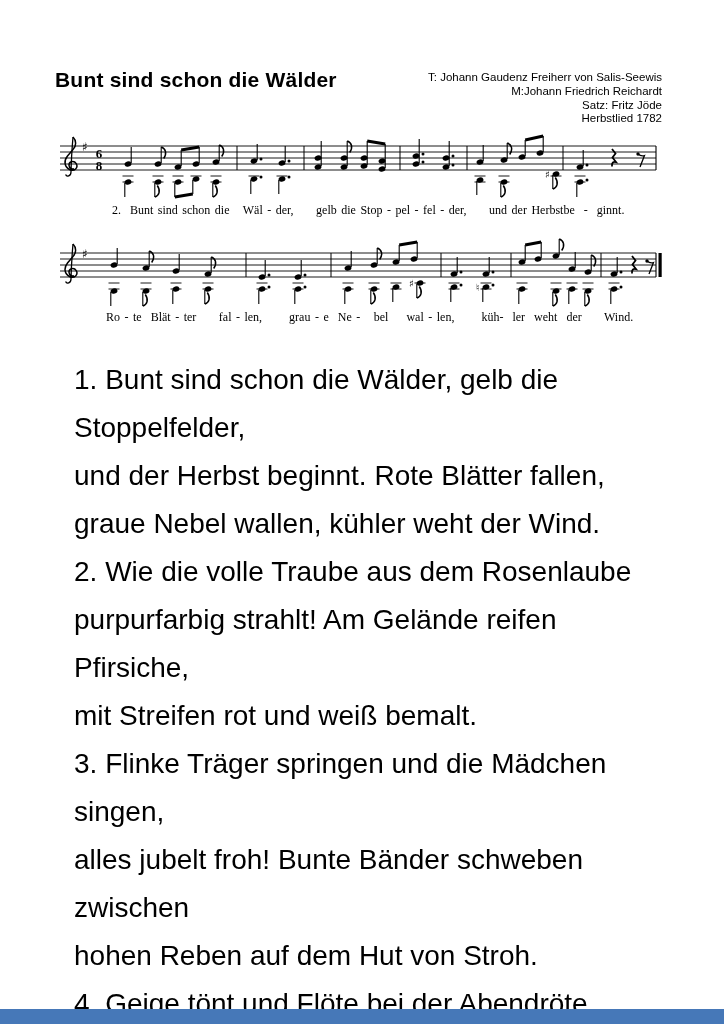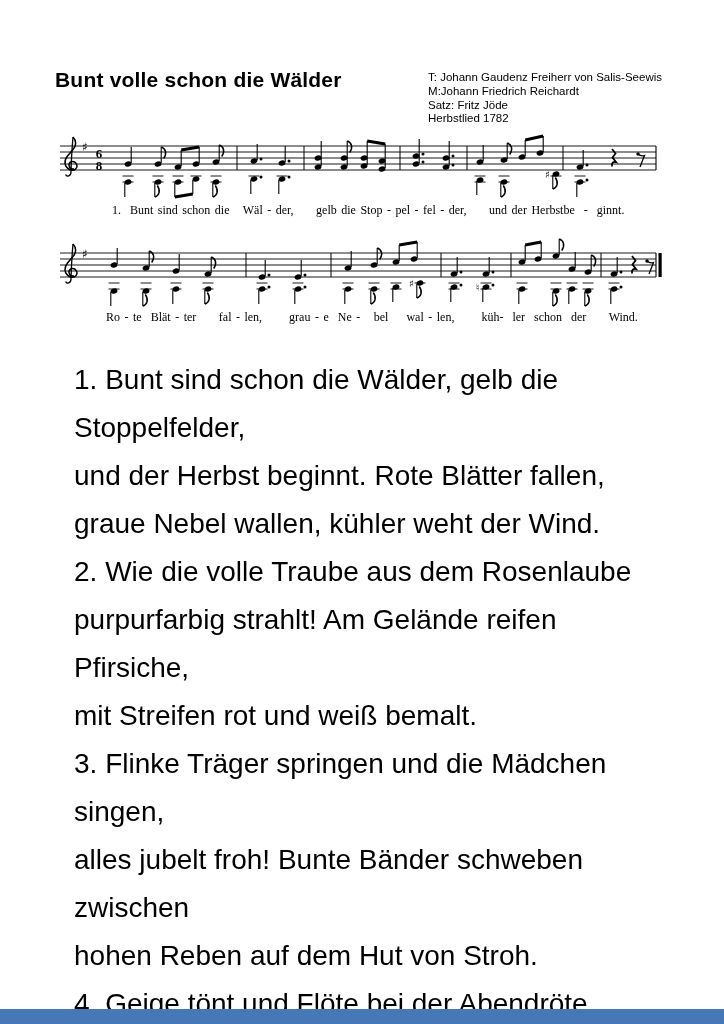--- a/index.html
+++ b/index.html
@@ -1,38 +1,38 @@
 <!DOCTYPE html>
 <html><head>
 <meta charset="utf-8">
 <style>
   html,body{margin:0;padding:0;background:#e9e9e9;}
   .page{position:relative;width:724px;height:1024px;background:#fff;overflow:hidden;
         font-family:"Liberation Sans",sans-serif;color:#000;}
   .song-title{position:absolute;left:55px;top:68px;font-size:21px;font-weight:bold;
               letter-spacing:.2px;white-space:pre;}
   .credits{position:absolute;top:71px;right:62px;font-size:11.5px;line-height:13.8px;
-           white-space:pre;margin-left:12px;}
+           text-align:right;white-space:pre;margin-left:12px;}
   .staff-svg{position:absolute;left:56px;display:block;}
   #staff1{top:130px;}
   #staff2{top:237px;}
   .staff-lyrics{position:absolute;font-family:"Liberation Serif",serif;font-size:12px;
                 white-space:pre;word-spacing:1.5px;color:#000;}
   #staff-lyrics-1{left:112px;top:203px;}
   #staff-lyrics-2{left:106px;top:310px;}
   .verses{position:absolute;left:74px;top:356px;width:645px;font-size:28px;
           line-height:48px;white-space:pre;letter-spacing:0;}
   .footer-bar{position:absolute;left:0;bottom:0;width:724px;height:15px;}
 </style>
 </head>
 <body>
 
 <div class="page">
 
-  <div class="song-title">Bunt volle schon die Wälder</div>
+  <div class="song-title">Bunt sind schon die Wälder</div>
 
   <div class="credits">T: Johann Gaudenz Freiherr von Salis-Seewis
 M:Johann Friedrich Reichardt
 Satz: Fritz Jöde
 Herbstlied 1782</div>
 
   <svg id="staff1" class="staff-svg" width="612" height="72" viewBox="0 -6 612 72">
       <line x1="4" y1="10" x2="600" y2="10" stroke="#000" stroke-width="0.9"></line>
       <line x1="4" y1="16" x2="600" y2="16" stroke="#000" stroke-width="0.9"></line>
       <line x1="4" y1="22" x2="600" y2="22" stroke="#000" stroke-width="0.9"></line>
@@ -152,21 +152,21 @@
       <line x1="518.5" y1="46" x2="529.5" y2="46" stroke="#000" stroke-width="0.9"></line>
       <line x1="125.2" y1="14" x2="143.2" y2="11" stroke="#000" stroke-width="3"></line>
       <line x1="311.2" y1="5" x2="329.2" y2="8" stroke="#000" stroke-width="3"></line>
       <line x1="469.2" y1="4" x2="487.2" y2="0" stroke="#000" stroke-width="3"></line>
       <line x1="118.8" y1="61" x2="136.8" y2="58" stroke="#000" stroke-width="3"></line>
       <path d="M 556 13 l 3.5 4.5 -3 4 3.5 4.5 q -4.5 -1 -4 4.5" fill="none" stroke="#000" stroke-width="1.8"></path>
       <circle cx="582" cy="18" r="1.7" fill="#000"></circle>
       <path d="M 582 18 q 3 2.5 6.5 1.5 l -4.5 11.5" fill="none" stroke="#000" stroke-width="1.3"></path>
     </svg>
 
-  <div id="staff-lyrics-1" class="staff-lyrics">1.  Bunt sind schon die   Wäl - der,     gelb die Stop - pel - fel - der,     und der Herbstbe  -  ginnt.</div>
+  <div id="staff-lyrics-1" class="staff-lyrics">2.  Bunt sind schon die   Wäl - der,     gelb die Stop - pel - fel - der,     und der Herbstbe  -  ginnt.</div>
 
   <svg id="staff2" class="staff-svg" width="612" height="72" viewBox="0 -6 612 72">
       <line x1="4" y1="10" x2="600" y2="10" stroke="#000" stroke-width="0.9"></line>
       <line x1="4" y1="16" x2="600" y2="16" stroke="#000" stroke-width="0.9"></line>
       <line x1="4" y1="22" x2="600" y2="22" stroke="#000" stroke-width="0.9"></line>
       <line x1="4" y1="28" x2="600" y2="28" stroke="#000" stroke-width="0.9"></line>
       <line x1="4" y1="34" x2="600" y2="34" stroke="#000" stroke-width="0.9"></line>
       <line x1="190" y1="10" x2="190" y2="34" stroke="#000" stroke-width="1"></line>
       <line x1="275" y1="10" x2="275" y2="34" stroke="#000" stroke-width="1"></line>
       <line x1="385" y1="10" x2="385" y2="34" stroke="#000" stroke-width="1"></line>
@@ -303,21 +303,21 @@
       <line x1="554.8" y1="47" x2="554.8" y2="61" stroke="#000" stroke-width="1.1"></line>
       <line x1="552.5" y1="40" x2="563.5" y2="40" stroke="#000" stroke-width="0.9"></line>
       <line x1="552.5" y1="46" x2="563.5" y2="46" stroke="#000" stroke-width="0.9"></line>
       <line x1="343.2" y1="2" x2="361.2" y2="-1" stroke="#000" stroke-width="3"></line>
       <line x1="469.2" y1="2" x2="485.2" y2="-1" stroke="#000" stroke-width="3"></line>
       <path d="M 576 13 l 3.5 4.5 -3 4 3.5 4.5 q -4.5 -1 -4 4.5" fill="none" stroke="#000" stroke-width="1.8"></path>
       <circle cx="591" cy="18" r="1.7" fill="#000"></circle>
       <path d="M 591 18 q 3 2.5 6.5 1.5 l -4.5 11.5" fill="none" stroke="#000" stroke-width="1.3"></path>
     </svg>
 
-  <div id="staff-lyrics-2" class="staff-lyrics">Ro - te  Blät - ter     fal - len,      grau - e  Ne -   bel    wal - len,      küh-  ler  schon  der     Wind.</div>
+  <div id="staff-lyrics-2" class="staff-lyrics">Ro - te  Blät - ter     fal - len,      grau - e  Ne -   bel    wal - len,      küh-  ler  weht  der     Wind.</div>
 
   <div class="verses">1. Bunt sind schon die Wälder, gelb die
 Stoppelfelder,
 und der Herbst beginnt. Rote Blätter fallen,
 graue Nebel wallen, kühler weht der Wind.
 2. Wie die volle Traube aus dem Rosenlaube
 purpurfarbig strahlt! Am Gelände reifen
 Pfirsiche,
 mit Streifen rot und weiß bemalt.
 3. Flinke Träger springen und die Mädchen

